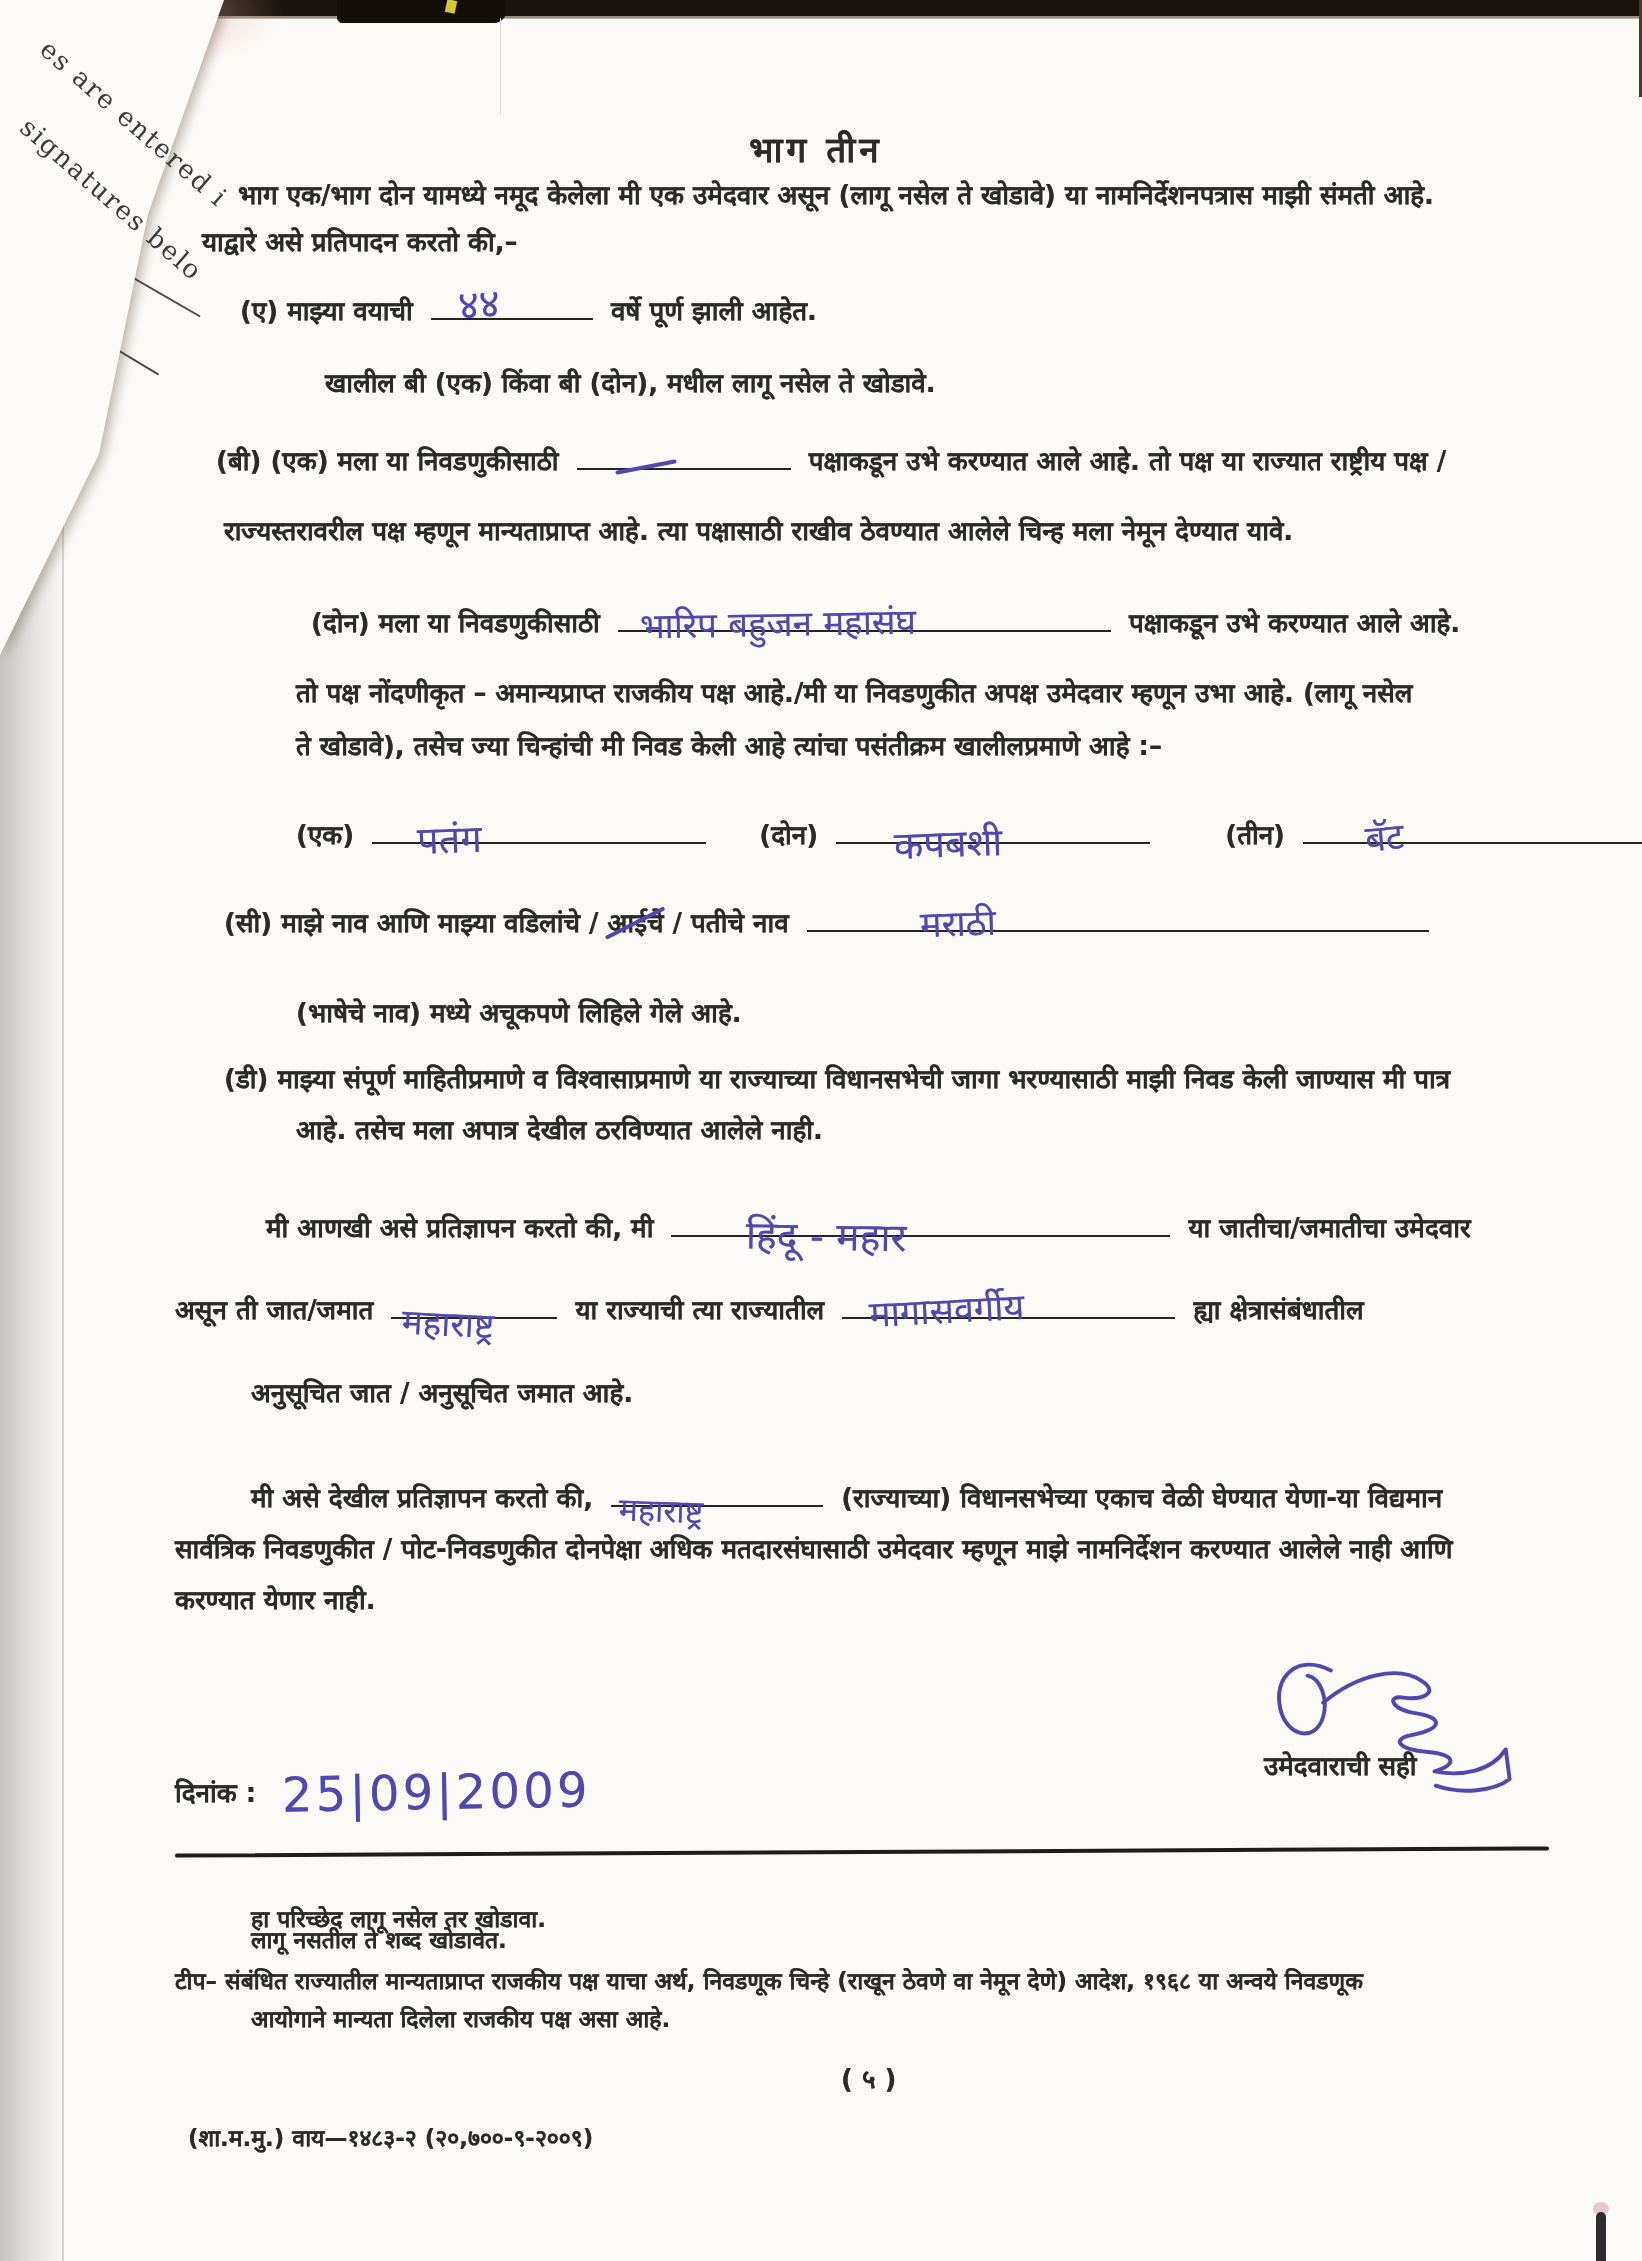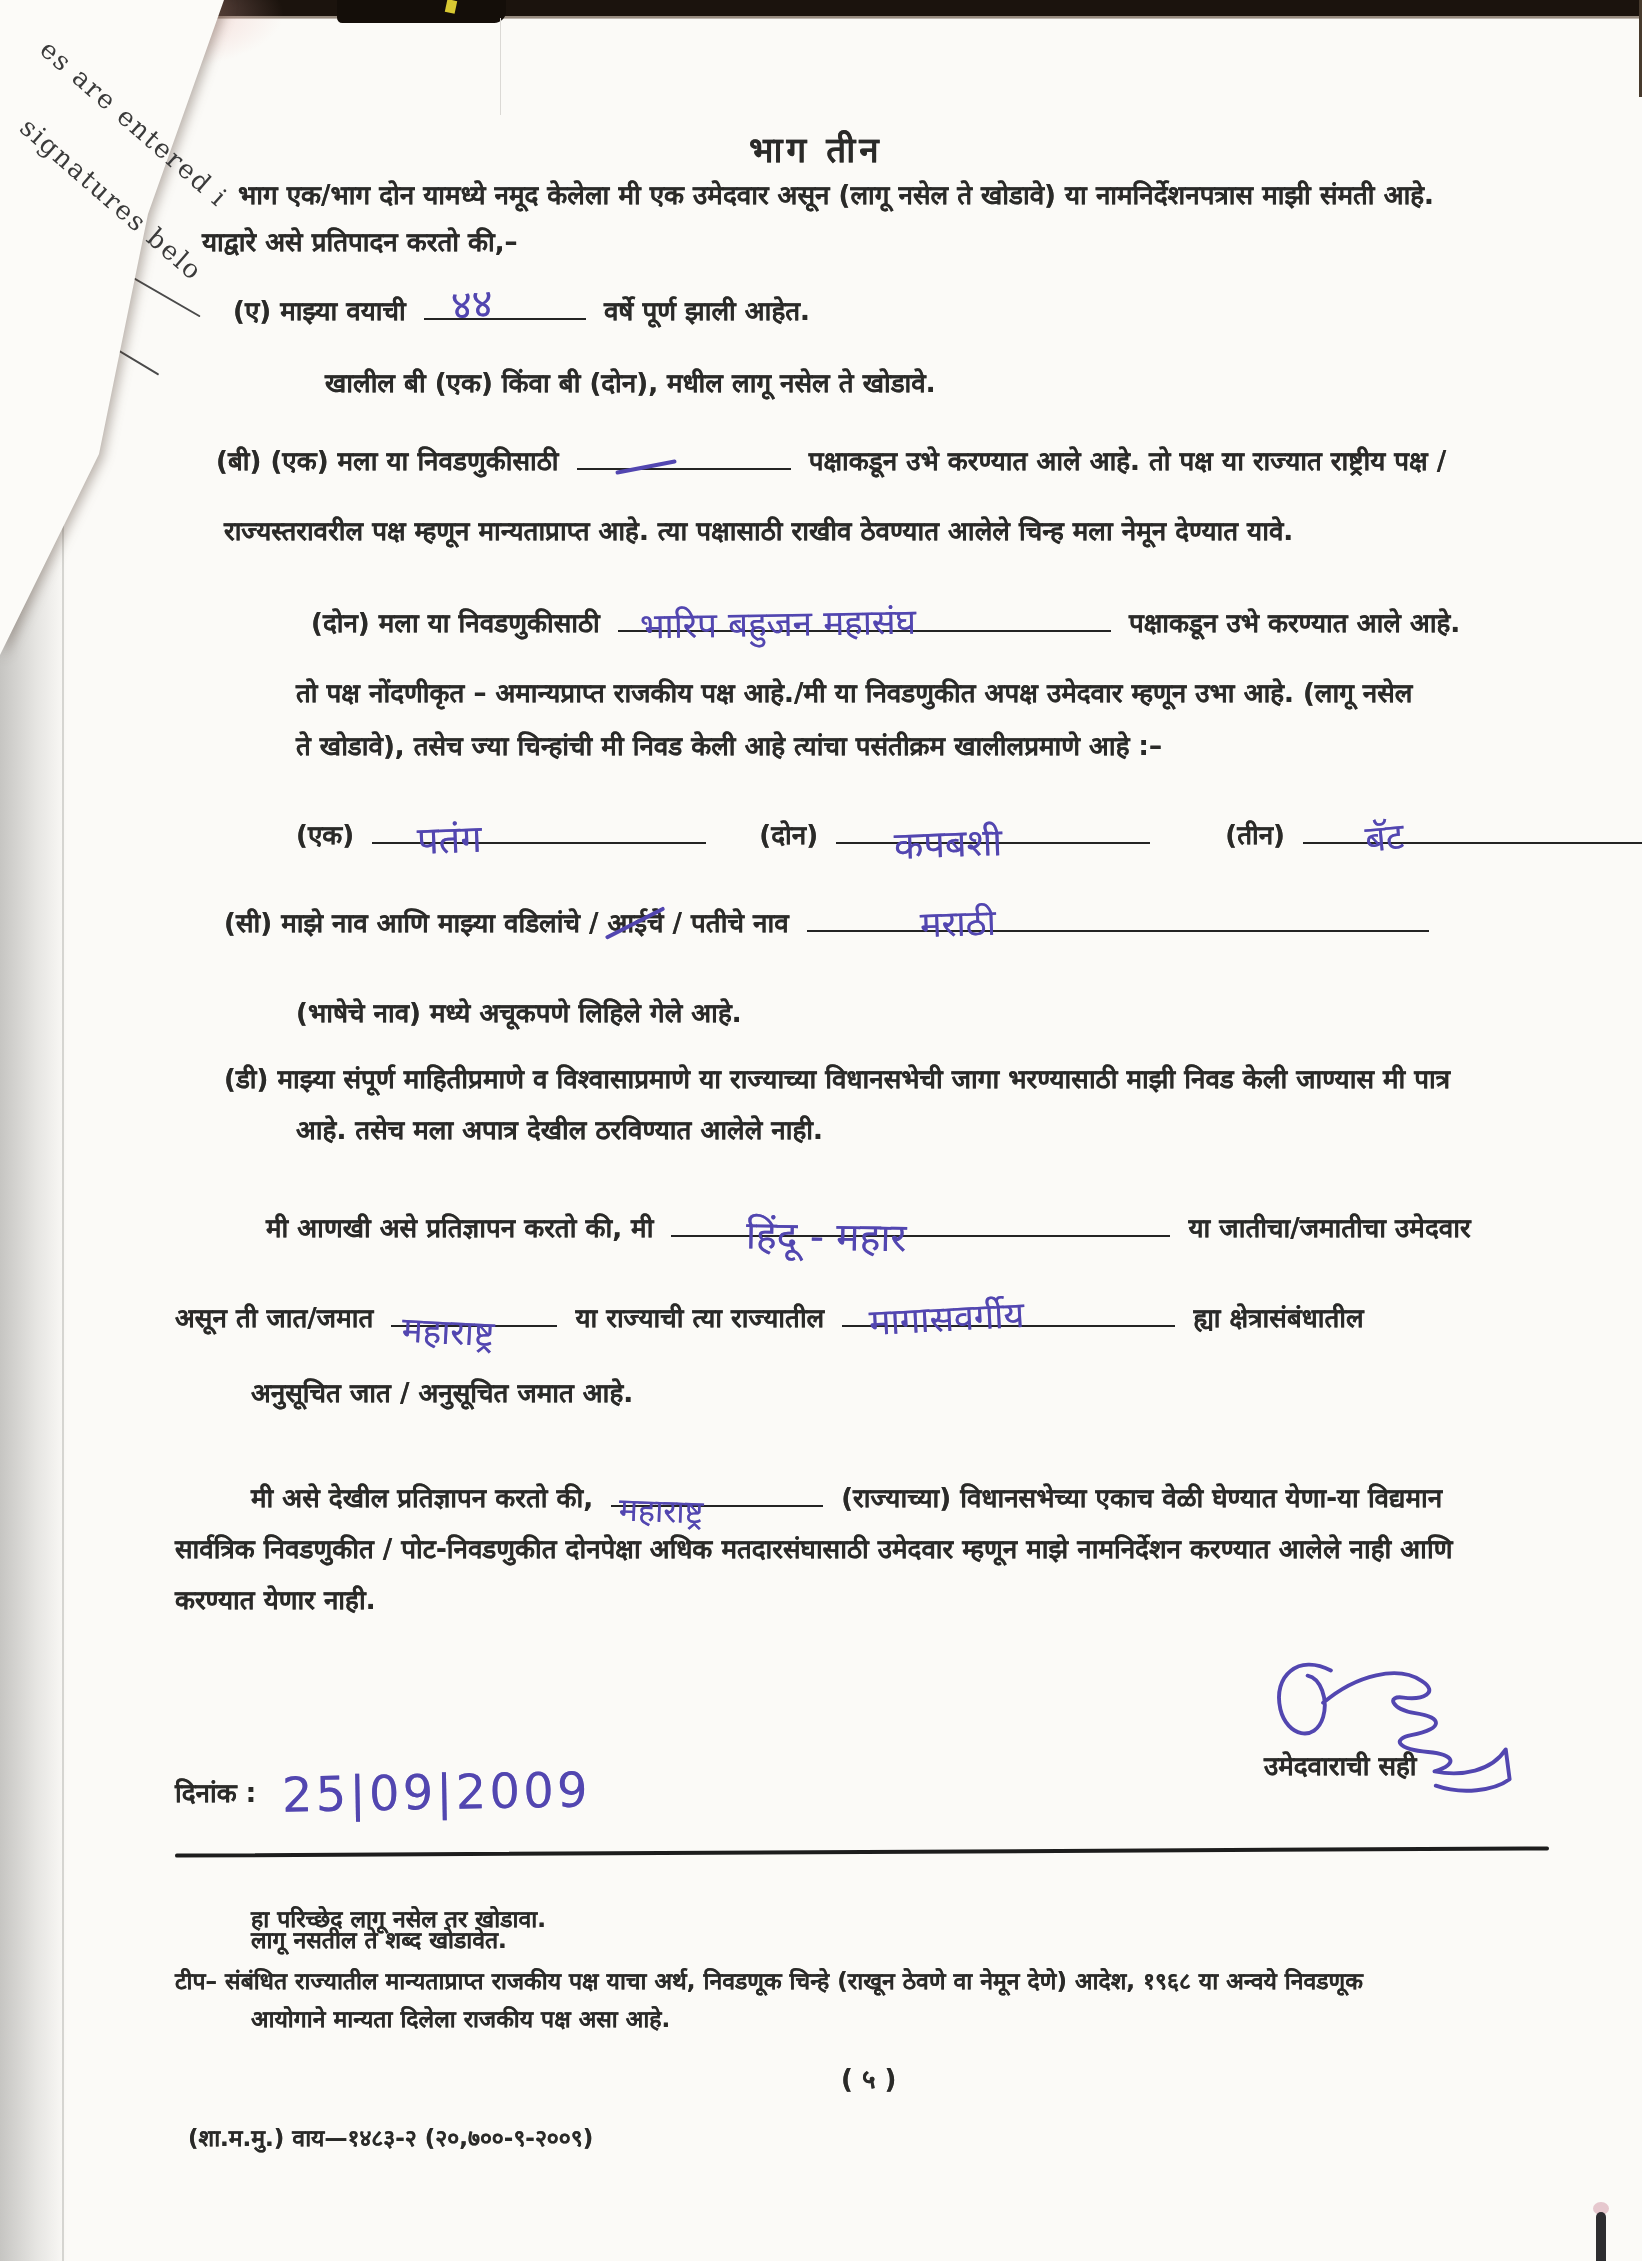--- a/index.html
+++ b/index.html
@@ -96,21 +96,21 @@
   <div class="overlay-text overlay-l2">signatures belo</div>
 
   <div class="br-smudge"></div>
   <div class="br-bar"></div>
 
   <div class="line title" style="left:749px;top:100px;margin-top:25px;">भाग तीन</div>
 
   <div class="line" style="left:238px;top:176px;">भाग एक/भाग दोन यामध्ये नमूद केलेला मी एक उमेदवार असून (लागू नसेल ते खोडावे) या नामनिर्देशनपत्रास माझी संमती आहे.</div>
   <div class="line" style="left:202px;top:223px;">याद्वारे असे प्रतिपादन करतो की,–</div>
 
-  <div class="line" style="left:233px;top:292px;text-align:center;">
+  <div class="line" style="left:240px;top:292px;text-align:center;">
     <span>(ए) माझ्या वयाची</span>
     <span class="blank w250">
       <span class="ink ink-age">४४</span>
     </span>
     <span>वर्षे पूर्ण झाली आहेत.</span>
   </div>
   <div class="line" style="left:325px;top:364px;">खालील बी (एक) किंवा बी (दोन), मधील लागू नसेल ते खोडावे.</div>
 
   <div class="line" style="left:216px;top:442px;">
     <span>(बी) (एक) मला या निवडणुकीसाठी</span>
@@ -161,21 +161,21 @@
   <div class="line" style="left:224px;top:1060px;">(डी) माझ्या संपूर्ण माहितीप्रमाणे व विश्वासाप्रमाणे या राज्याच्या विधानसभेची जागा भरण्यासाठी माझी निवड केली जाण्यास मी पात्र</div>
   <div class="line" style="left:296px;top:1111px;">आहे. तसेच मला अपात्र देखील ठरविण्यात आलेले नाही.</div>
 
   <div class="line" style="left:266px;top:1209px;">
     <span>मी आणखी असे प्रतिज्ञापन करतो की, मी</span>
     <span class="blank w770">
       <span class="ink ink-caste">हिंदू - महार</span>
     </span>
     <span>या जातीचा/जमातीचा उमेदवार</span>
   </div>
-  <div class="line" style="left:175px;top:1291px;margin-top:8px;">
+  <div class="line" style="left:175px;top:1291px;">
     <span>असून ती जात/जमात</span>
     <span class="blank w256">
       <span class="ink ink-state1">महाराष्ट्र</span>
     </span>
     <span>या राज्याची त्या राज्यातील</span>
     <span class="blank w513">
       <span class="ink ink-cat">मागासवर्गीय</span>
     </span>
     <span>ह्या क्षेत्रासंबंधातील</span>
   </div>

